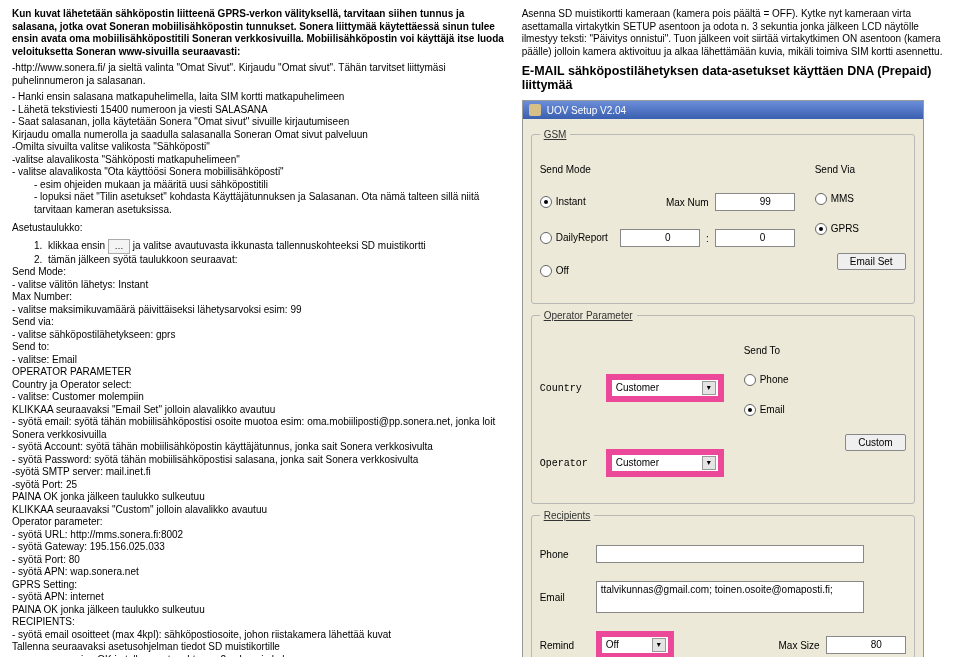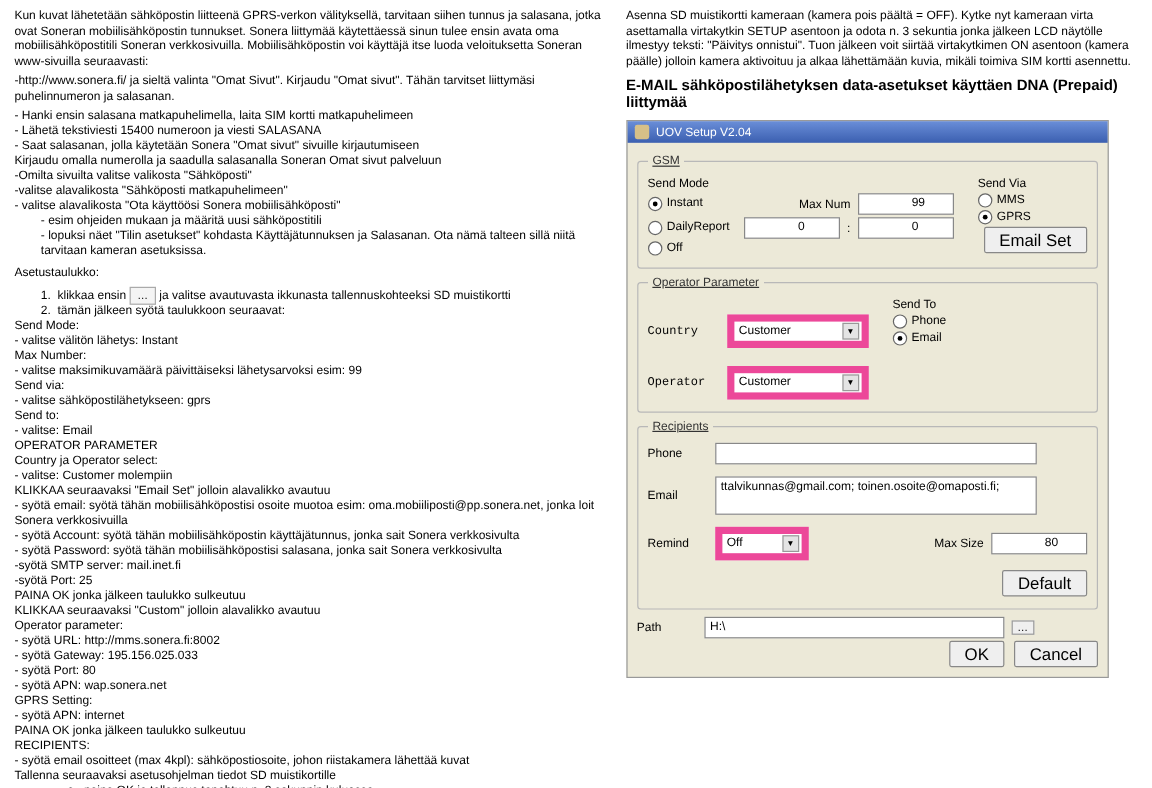--- a/index.html
+++ b/index.html
@@ -1,40 +1,40 @@
 <!DOCTYPE html>
 <html><head>
 <meta charset="utf-8">
 <style>
   body { margin: 0; font-family: Arial, sans-serif; font-size: 10px; color: #000; background: #fff; width: 960px; }
   .page { display: flex; padding: 8px 12px; gap: 16px; }
   .col-left { flex: 1.1; }
   .col-right { flex: 0.95; }
-  .bold { font-weight: normal; }
+  .bold { font-weight: bold; }
   .para { margin: 0 0 4px 0; line-height: 1.25; }
   .section-title { font-weight: bold; font-size: 12.5px; margin: 6px 0 8px 0; }
   .list-line { margin: 0; line-height: 1.25; }
   .indent1 { padding-left: 22px; }
   .indent2 { padding-left: 44px; }
   .uov-window { border: 1px solid #999; background: #ece9d8; width: 400px; margin-top: 4px; font-size: 10px; }
   .uov-title { background: linear-gradient(#6a8ed8, #3b5fb0); color: #fff; padding: 3px 6px; display: flex; align-items: center; gap: 6px; }
   .uov-title-icon { width: 12px; height: 12px; background: #d7c088; border-radius: 2px; }
   .uov-body { padding: 6px 8px 8px 8px; }
   fieldset { border: 1px solid #b8b8b8; border-radius: 3px; margin: 4px 0 6px 0; padding: 6px 8px 8px 8px; }
   legend { padding: 0 4px; color: #333; text-decoration: underline; }
-  .row { display: flex; align-items: center; gap: 6px; margin: 2px 0; }
+  .row { display: flex; align-items: center; gap: 6px; margin: 18px 0; }
   .c { display: flex; gap: 4px; }
   .radio-dot { width: 10px; height: 10px; border: 1px solid #666; border-radius: 50%; background: #fff; display: inline-block; position: relative; }
   .radio-dot.sel::after { content: ""; position: absolute; width: 4px; height: 4px; background: #000; border-radius: 50%; left: 3px; top: 3px; }
   .tbox { border: 1px solid #888; background: #fff; padding: 1px 4px; height: 14px; line-height: 14px; display: inline-block; }
   .tbox.w40 { width: 30px; text-align: left; padding-left: 44px; }
   .tbox.w260 { width: 258px; }
   .dd { border: 6px solid #ec4899; background: #fff; padding: 1px 2px 1px 4px; height: 14px; line-height: 14px; display: inline-flex; align-items: center; justify-content: space-between; width: 100px; }
   .dd .arrow { width: 12px; height: 12px; background: #e4e4e4; border: 1px solid #999; text-align: center; font-size: 8px; line-height: 12px; }
-  .btn { border: 1px solid #888; background: #efefef; padding: 2px 12px; border-radius: 2px; font-size: 14px; }
+  .btn { border: 1px solid #888; background: #efefef; padding: 2px 12px; border-radius: 2px; font-size: 10px; }
   .btnrow { display: flex; justify-content: flex-end; gap: 8px; margin-top: 2px; }
   .label { width: 60px; display: inline-block; font-family: Liberation Mono, monospace; }
   .label2 { width: 50px; display: inline-block; }
   .grid2 { display: flex; gap: 20px; }
   .grid2 > div { flex: 1; }
   .smallbtn { border: 1px solid #999; background: #efefef; padding: 0 4px; font-size: 9px; display:inline-block; }
   .mt2 { margin-top: 6px; }
   .iconbox { display:inline-block; width: 20px; height: 13px; border:1px solid #aaa; background:#f4f4f4; vertical-align: middle; text-align:center; font-size:9px; line-height:13px; }
 </style>
 </head>
@@ -186,20 +186,23 @@
                     <span class="radio-dot"></span>
                     <span>Phone</span>
                   </span>
                 </div>
               <div class="row">
                   <span class="c">
                     <span class="radio-dot sel"></span>
                     <span>Email</span>
                   </span>
                 </div>
+              <div class="row" style="justify-content:flex-end;">
+                  <span class="btn">Custom</span>
+                </div>
             </div>
           </div>
         </fieldset>
 
         <fieldset>
           <legend>Recipients</legend>
           <div class="row">
             <span class="label2">Phone</span>
             <span class="tbox w260"></span>
           </div>

